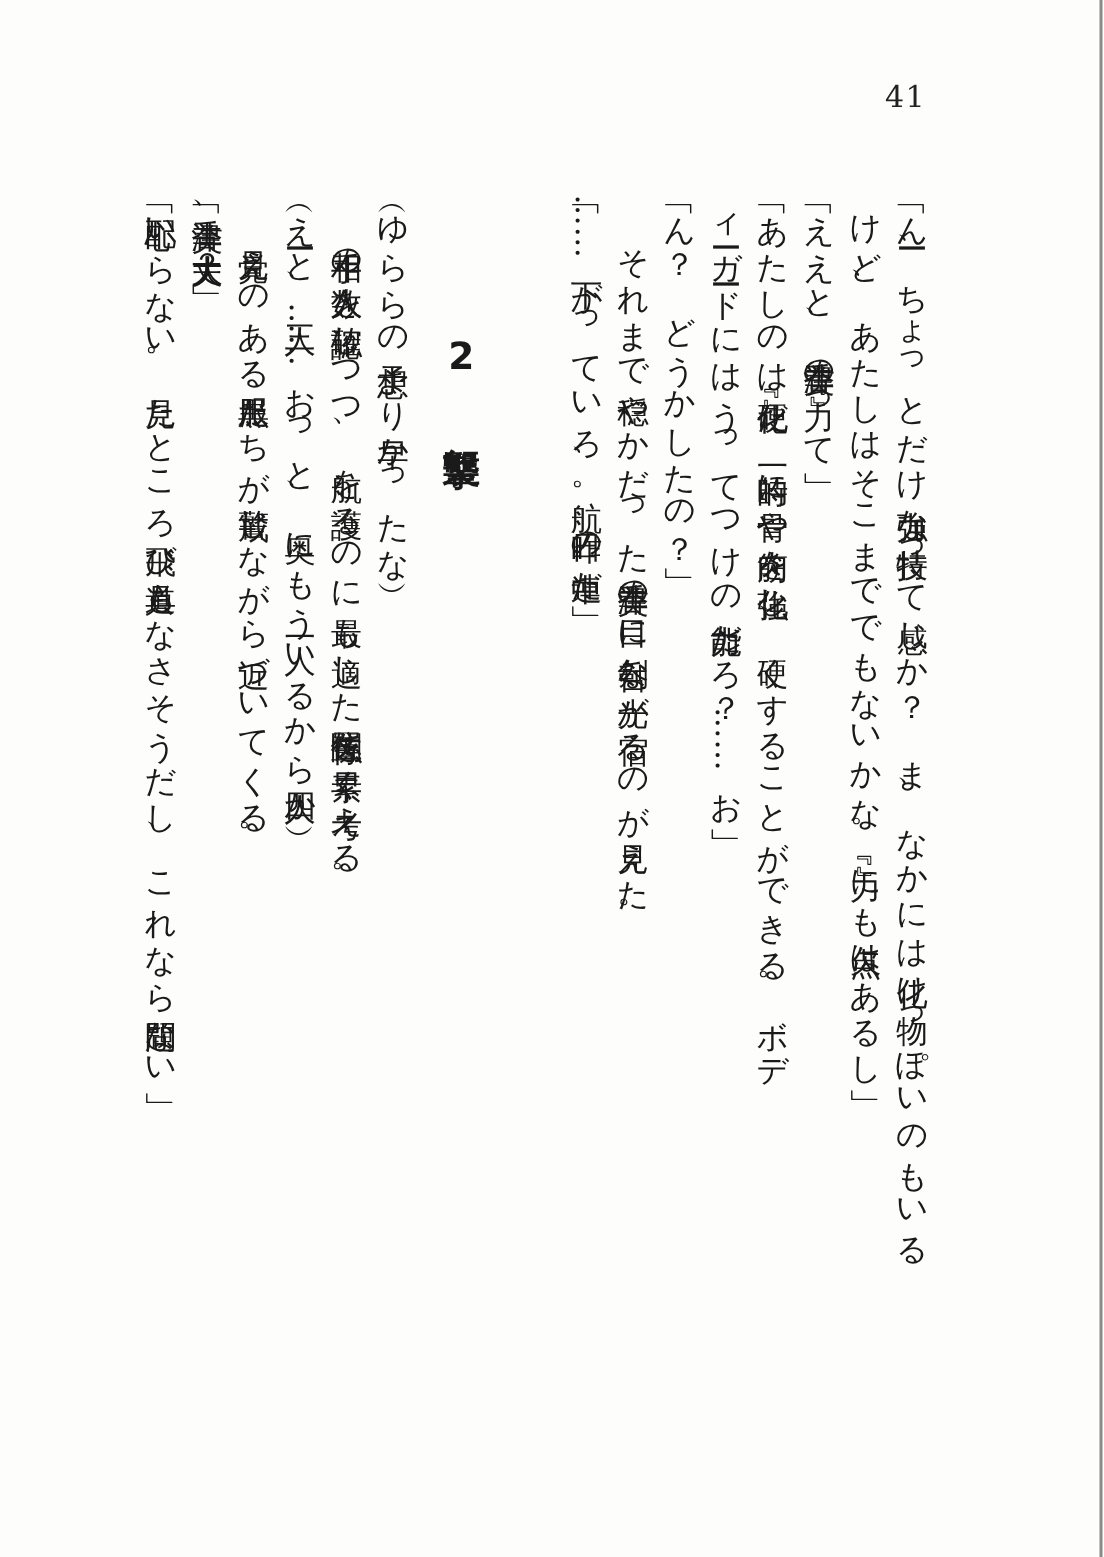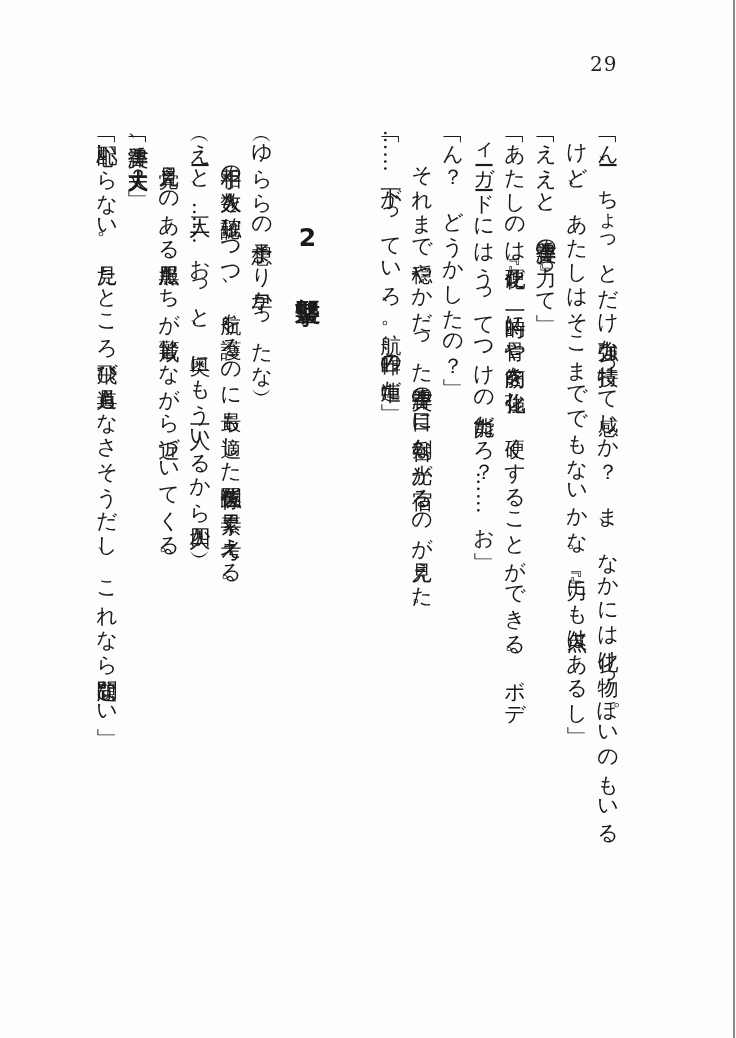--- a/index.html
+++ b/index.html
@@ -66,21 +66,21 @@
     width: 2px;
     height: 1038px;
     background: #8a8a8a;
   }
 </style>
 </head>
 <body>
 
 <div class="page">
 
-  <div class="page-number">29</div>
+  <div class="page-number">41</div>
 
   <div class="text-block">
 
     <p class="line">「んー、ちょっとだけ強力な特技って感じか？　ま、なかには化け物っぽいのもいる
 けど、あたしはそこまででもないかな。『力』にも欠点はあるし」</p>
     <p class="line">「ええと、香津美の『力』って」</p>
     <p class="line">「あたしのは『硬化』だ。一時的に骨や筋肉を強化し、硬くすることができる。ボデ
 ィーガードにはうってつけの能力だろ？……お」</p>
     <p class="line">「ん？　どうかしたの？」</p>
     <p class="line">　それまで穏やかだった香津美の目に剣呑な光が宿るのが見えた。</p>

